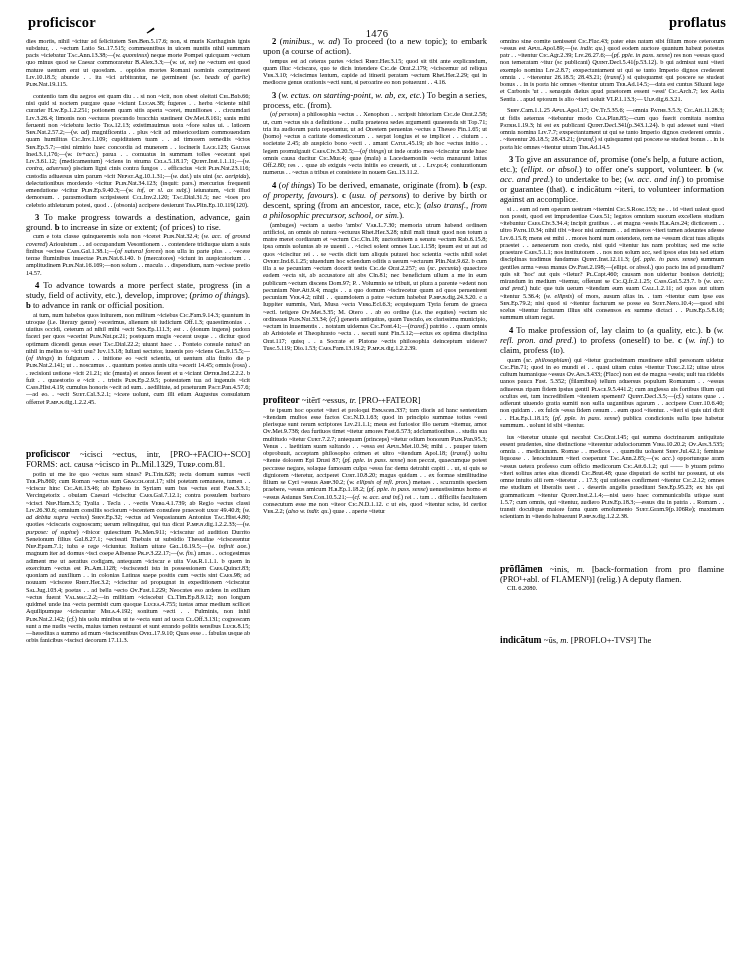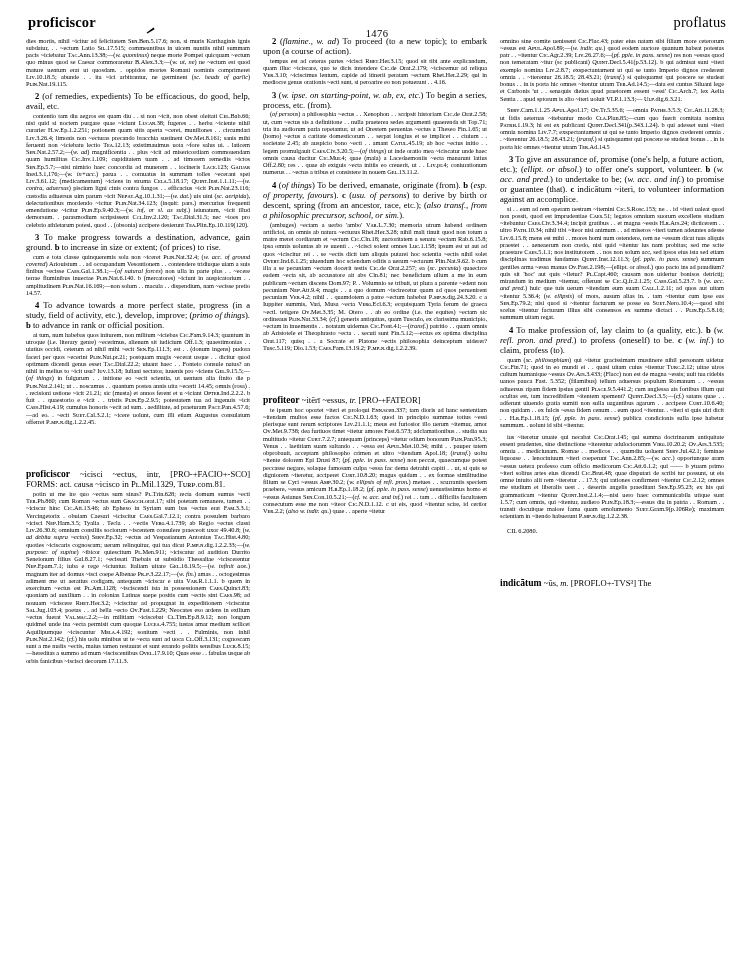--- a/index.html
+++ b/index.html
@@ -41,21 +41,21 @@
   }
   .rh-center {
     font-size: 10.5px;
     letter-spacing: 0.4px;
     position: absolute;
     left: 50%;
     transform: translateX(-50%);
     top: 14px;
   }
   .rh-right {
-    font-weight: normal;
+    font-weight: bold;
     font-size: 14.5px;
     letter-spacing: 0.1px;
   }
 
   
   .columns {
     position: absolute;
     top: 36px;
     left: 26px;
     width: 700px;
@@ -135,21 +135,20 @@
     <path d="M0.5 5.8 L7.5 0.6 L8.6 2.2 L1.4 6.6 Z" fill="#000"></path>
   </svg>
 
   <div class="columns">
 
     <div class="col">
 
       <div class="cit noind">dies mortis, nihil ~icitur ad felicitatem Sᴇɴ.Ben.5.17.6; non, si muris Karthaginis ignis subdatur, . . ~ectum Latio Sɪʟ.17.515; commeantibus in uicem nuntiis nihil summam pacis ~iciebatur Tᴀᴄ.Ann.13.38;—(<i>w. quominus</i>) neque morte Pompei quicquam ~ectum quo minus quod se Caesar commoraretur B.Alex.3.3;—(<i>w. ut, ne</i>) ne ~ectum est quod mature uentum erat ut quosdam. . oppidos mortes Romani nominis comprimeret Lɪᴠ.10.18.5; abunde . . ita ~ici arbitrantur, ne germinent (<i>sc. heads of garlic</i>) Pʟɪɴ.Nat.19.115.</div>
 
       <div class="gap-sm"></div>
-      <div class="def indent"><span class="sense">2</span> (of remedies, expedients) To be efficacious, do good, help, avail, etc.</div>
       <div class="cit">contentio tam diu aegros est quam diu . . si non ~icit, non obest oleitati Cᴇʟ.Bab.66; nisi quid si noctem purgare quae ~iciunt Lᴜᴄᴀɴ.38; fugeres . . herba ~iciente nihil curarier Hₒᴡ.Ep.1.2.251; potionem quam sitis aperta ~ceret, muniliones . . circumdari Lɪᴠ.3.26.4; limonis non ~ecturas precando bracchia sustinent Oᴠ.Met.8.161; sanis mihi feruenti non ~iciebatu lectio Tᴇᴀ.12.13; existimauimus uota ~fore salus ui. . laticem Sᴇɴ.Nat.2.57.2;—(<i>w. ad</i>) magnificentia . . plus ~icit ad misericordiam commouendam quam humilitas Cɪᴄ.Inv.1.109; cupiditatem tuam . . ad timorem remediis ~ictos Sᴇɴ.Ep.5.7;—nisi nimirio haec concordia ad munerem . . iocineris Lᴀᴄᴇ.123; Gᴀɪᴜᴀʀ Ined.3.1,176;—(<i>w. in+acc.</i>) parua . . cornuatus in summam tolles ~ecerant spei Lɪᴠ.3.61.12; (medicamentum) ~iciens in struma Cᴇʟᴀ.5.18.17; Qᴜɪɴᴛ.Inst.1.1.11;—(<i>w. contra, aduersus</i>) piscium ligni cinis contra fungos . . efficacius ~icit Pʟɪɴ.Nat.23.116; custodia adiuersus uim parum ~icit Nᴇᴘᴀᴛ.Ag.10.1.31;—(<i>w. dat.</i>) uis uini (<i>sc. aeripida</i>), delectationibus mordendo ~icitur Pʟɪɴ.Nat.34.123; (inquit: pars.) mercurius frequenti emendatione ~icitur Pʟɪɴ.Ep.9.40.3;—(<i>w. inf, or sl. as subj.</i>) ieiunatum, ~icit illud demorsum. . parasmodium scripsissent Cᴄʟ.Inv.2.120; Tᴀᴄ.Dial.31.5; nec ~ioes pro celebrio athletarum potesi, quod . . (obsonia) accipere desierunt Tᴇᴀ.Plin.Ep.10.119(120).</div>
 
       <div class="gap-sm"></div>
       <div class="def indent"><span class="sense">3</span> To make progress towards a destination, advance, gain ground. <span class="sub">b</span> to increase in size or extent; (of prices) to rise.</div>
       <div class="cit">cum e tota classe quinqueremis sola non ~iceret Pʟɪɴ.Nat.32.4; (<i>w. acc. of ground covered</i>) Ariouistum . . ad occupandum Vesontionem . . contendere tridiuque uiam a suis finibus ~ecisse Cᴀᴇs.Gal.1.38.1;—(<i>of natural forces</i>) non ulla in parte plus . . ~ecere terrae fluminibus inuectae Pʟɪɴ.Nat.6.140. b (mercatores) ~iciunt in auspicatorium . . amplitudinem Pʟɪɴ.Nat.16.169;—non solum . . macula . . dispendium, nam ~ecisse pretio 14.57.</div>
 
       <div class="gap-sm"></div>
       <div class="def indent"><span class="sense">4</span> To advance towards a more perfect state, progress (in a study, field of activity, etc.), develop, improve; (<i>primo of things</i>). <span class="sub">b</span> to advance in rank or official position.</div>
       <div class="cit">ai tum, num habebas quos initurem, non militum ~iciebas Cɪᴄ.Fam.9.14.3; quantum in utroque (i.e. literary genre) ~ecerimus, alienum sit iudicium Off.1.3; quaestimonias . . uiatius occidi, ceterum ad nihil mihi ~ecit Sᴇɴ.Ep.111.3; est . . (donum ingens) pudora faceri per quos ~ecerint Pʟɪɴ.Nat.pr.21; postquam magis ~ecerat usque . . dicitur quod optimum dicendi genus esset Tᴀᴄ.Dial.22.2; uiuant haec . . Fonteio consule natus? an nihil in melius to ~icit usu? Iᴜᴠ.13.18; Iuliani sectator, iuuenis pro ~iciens Gᴇʟ.9.15.5;—(<i>of things</i>) in fulgurum . . initione eo ~ecit scientia, ut uenturn alia finito die p Pʟɪɴ.Nat.2.141; ut . . noscamus . . quantum postea annis uita ~ecerit 14.45; omnis (rosa) . . recisioni ustione ~icit 21.21; sic (musta) et annos ferent et u ~iciant Oᴘᴛᴇʀ.Ind.2.2.2. b fuit . . quaestorio e ~icit . . tristis Pʟɪɴ.Ep.2.9.5; potestatem tua ad ingenuis ~icit Cᴀᴇs.Hist.4.19; cumulus honoris ~ecit ad sum. . aedilitate, ad praeturam Pᴀᴄᴛ.Pan.4.57.6;—ad eo. . ~ecit Sᴜᴇᴛ.Cal.3.2.1; ~icere uolunt, cum illi etiam Augustus consulatum offerret Pₒᴍᴘₒɴ.dig.1.2.2.45.</div>
 
@@ -159,25 +158,25 @@
           <span>~icisci ~ectus, intr, [PRO-+FACIO+-SCO]</span>
           <span>FORMS: act. causa ~icisco in Pʟ.Mil.1329, Tᴜʀᴘ.com.81.</span>
         </div>
         <div class="cit">potin ut me ire quo ~ectus sum sinas? Pʟ.Trin.628; recta domum sumus ~ecti Tᴇʀ.Ph.860; cum Roman ~ectus sum Gʀᴀᴄᴄʜ.orat.17; sibi potetam remanere, tamen . . ~iciscar hinc Cɪᴄ.Att.13.46; ab Epheso in Syriam sum bas ~ectus erat Fᴀᴍ.3.3.1; Vercingetorix . obuiam Caesari ~iciscitur Cᴀᴇs.Gal.7.12.1; contra possulem barbaro ~icisci Nᴇᴘ.Ham.3.5; Tyalia . Tecla . . ~ectis Vᴇʀɢ.4.1.739; ab Regio ~ectus classi Lɪᴠ.26.30.6; omnium consiliis sociorum ~iscentem consulere praeceoit uxor 49.40.8; (<i>w. ad debita supra ~ectus</i>) Sᴇʀᴠ.Ep.32; ~ectus ad Vespasianum Antonius Tᴀᴄ.Hist.4.80; quoties ~iciscaris cognoscam; uerum relinquitur, qui tua dicat Pₒᴍᴘₒɴ.dig.1.2.2.33;—(<i>w. purpose: of supine</i>) ~ibicor quiescitum Pʟ.Men.911; ~iciscatur ad audition Durrito Seneionum filius Gal.8.27.1; ~ecissati Thebais ut subsidio Thessaliae ~iciscerentur Nᴇᴘ.Epam.7.1; iuba e rege ~iciuntur. Italiam uitare Gᴇʟ.16.19.5;—(<i>w. infinit aoe.</i>) magnum iter ad domus ~isci coepe Albenae Pʀₒᴘ.3.22.17;—(<i>w. fin.</i>) amas . . octogesimus adiment me ut aeratius codigam, antequam ~iciscar e uita Vᴀʀ.R.1.1.1. b quem in exercitum ~ectus est Pʟ.Am.1128; ~isciscendi ista in possessionem Cᴀᴇs.Quinct.83; quoniam ad auxilium . . in colonias Latinas saepe positis cum ~ectis sint Cᴀᴇs.98; ad nouuam ~iciscere Rʜᴇᴛ.Her.3.2; ~iciscitur ad propugnat in expeditionem ~iciscatur Sᴀʟ.Jug.103.4; poetas . . ad bella ~ecto Oᴠ.Fast.1.229; Neocates eso ardens in exilium ~ectus fuerat Vᴀʟ.ᴍᴀᴄ.2.2;—in militiam ~iciscebat Cʟ.Tim.Ep.8.9.12; non longum quidmel unde ina ~ecta permisit cum quoque Lᴜᴄᴇᴀ.4.755; iustas amar medium scilicet Aquilipumque ~iciscuntur Mᴇʟᴀ.4.192; sonitum ~ecti . . Fulminis, non inhil Pʟɪɴ.Nat.2.142; (<i>cf.</i>) his uolu minibus ut te ~ecta sunt ad uoca Cʟ.Off.3.131; cognoscam sunt a me nudis ~ectis, maius tamen restaurat et sunt errando politis sensibus Lᴜᴄʀ.8.15;—hereditas a summo ad mum ~isciscentibus Oᴠᴇʟ.17.9.10; Quas esse . . fabulas usque ab orbis fanicibus ~iscisci decorum 17.11.3.</div>
       </div>
 
     </div>
 
     <div class="col">
 
-      <div class="def indent"><span class="sense">2</span> (<i>flamine., w. ad</i>) To proceed (to a new topic); to embark upon (a course of action).</div>
+      <div class="def indent"><span class="sense">2</span> (<i>minibus., w. ad</i>) To proceed (to a new topic); to embark upon (a course of action).</div>
       <div class="cit">tempus est ad ceteras partes ~icisci Rʜᴇᴛ.Her.3.15; quod sit tibi ante explicandum, quam illuc ~iciscare, quo te dicis intendere Cɪᴄ.de Orat.2.179; ~iciscemur ad reliqua Vᴇʀ.3.10; ~iciscimus lentum, capide ad itinerii peratam ~ectum Rhet.Her.2.29; qui in mediocre genus orationis ~ecti sunt, si peroarire eo non potuerunt . . 4.16.</div>
 
       <div class="gap-sm"></div>
-      <div class="def indent"><span class="sense">3</span> (<i>w. ipse. on starting-point, w. ab, ex, etc.</i>) To begin a series, process, etc. (from).</div>
+      <div class="def indent"><span class="sense">3</span> (<i>w. ectus. on starting-point, w. ab, ex, etc.</i>) To begin a series, process, etc. (from).</div>
       <div class="cit">(<i>of persons</i>) a philosophia ~ectus . . Xenophon . . scripsit historiam Cɪᴄ.de Orat.2.58; ut, cum ~ectus sis a definitione . . nulla praeterea sedes argumenti quaerenda sit Top.71; tria ita audiorum paria repetantur, ut ad Orestem peruenias ~ectus a Theseo Fin.1.65; ut (homo) ~ectus a caritate domesticorum . . serpat longius et se implicet . . ciuium . . societate 2.45; ab auspicio bono ~ecti . . amant Cᴀᴛᴜʟ.45.19; ab hoc ~ectus initio . . legem promulgauit Cᴀᴇs.Civ.3.20.5;—(<i>of things</i>) ut inde oratio mea ~iciscatur unde haec omnis causa ducitur Cɪᴄ.Mur.4; quae (mala) a Lacedaemoniis ~ecta manarunt latius Off.2.80; res . . quae ab exiguis ~ecta initiis eo creuerit, ut . . Lɪᴠ.pr.4; coniurationum numerus . . ~ectus a tribus et consistere in nouem Gᴇʟ.13.11.2.</div>
 
       <div class="gap-sm"></div>
       <div class="def indent"><span class="sense">4</span> (<i>of things</i>) To be derived, emanate, originate (from). <span class="sub">b</span> (<i>esp. of property, favours</i>). <span class="sub">c</span> (<i>usu. of persons</i>) to derive by birth or descent, spring (from an ancestor, race, etc.); (<i>also transf., from a philosophic precursor, school, or sim.</i>).</div>
       <div class="cit">(ambages) ~ectam a uerbo 'ambo' Vᴀʀ.L.7.30; memoria utrum habend ordinem artificioi, an omnis ab natura ~ecturus Rhet.Her.3.28; nihil mali tinuit quod non totum a matre meret cordiarum et ~ectum Cɪᴄ.Cln.18; auctoritatem a senatu ~ectam Rab.6.15.8; ipsa omnis uoluntas ab re uuenti . . ~icisci solent omnes Luc.1.158; ipsum est ut aut ad quos ~iciscitur rei . . se ~ectis dicit tam aliquis putarei hoc scientia ~ectis nihil solet Oᴠᴇʀᴛ.Ind.6.1.25; uiuendum hoc sciendum oditis a uerum ~ectarum Plin.Nat.9.62. b cum illa a se pecuniam ~ectam docerit testis Cɪᴄ.de Orat.2.257; ea (<i>sc. pecunia</i>) quaecirce eadem ~ecta sit, ab accusatore ait abs Cln.81; nec beneficium ullum a me in eum publicum ~ectum discens Dom.97; P. . Volumnio se tribuit, ut plura a parente ~edent non pecuniam Nᴇᴘ.Att.9.4; magis . . a quo domum ~iscirecetur quam ad quos peruenirent pecuniam Vᴇʀ.4.2; nihil . . quamdotem a patre ~ectum habebat Pₒᴍᴘₒɴ.dig.24.3.20. c a Iuppiter summis, Vari, Musa ~ecta Vᴇʀɢ.Ecl.6.3; ecquisquam Tyria ferum de graeca ~ectl. tetigere Oᴠ.Met.3.35; M. Otero . . ab eo ordine (i.e. the equites) ~ectam sic ordineaus Pʟɪɴ.Nat.33.34; (<i>cf.</i>) generis antiquitas, quam Tusculo, ex clarissima municipio, ~ectam in inuementis . . notatam uidemus Cɪᴄ.Font.41;—(<i>transf.</i>) patritio . . quam omnis ab Aristotele et Theophrasto ~ecta . . secuti sunt Fin.5.12;—ectus ex optima disciplina Orat.117; quisq . . a Socrate et Platone ~ectis philosophia deinceptum uiderer? Tusc.5.119; Dio.1.53; Cᴀᴇs.Fam.13.19.2; Pₒᴍᴘₒɴ.dig.1.2.2.39.</div>
 
       <div class="headword-block">
         <div class="def">
           <span class="hw">profiteor</span>
           <span>~itērī ~essus, <i>tr.</i> [PRO-+FATEOR]</span>
@@ -199,20 +198,24 @@
       <div class="cit">si . . eam ad rem operam uestram ~itemini Cɪᴄ.S.Rosc.153; ne . . id ~iteri ualeat quod non possit, quod est imprudentiae Cᴀᴇs.51; legatos omnium suorum excellens studium ~itebantur Cᴀᴇs.Civ.3.34.4; incipit gratibus . . et magna ~essis Hₒʀ.Ars.24; dicticerem . . ultro Pᴀᴛʜ.10.34; nihil tibi ~iteor nisi animum . . ad miseros ~iteri tamen adeuntes adesse Lɪᴠ.6.15.8; mens est mihi . . mores homi num ostendere, rem ne ~essam dicat tuas aliquis praestet . . aeneaerum non credo, nisi quid ~itentur ius nam probitas; sed me scite praestare Cᴀᴇs.5.1.1; nos institutorem . . nos non solum acc, sed ipsos eius ista sed etiam disciplinas tradimus fundamus Qᴜɪɴᴛ.Inst.12.11.3; (<i>pf. pple. in pass. sense</i>) summum gentiles arma ~essa manus Oᴠ.Fast.2.198;—(ellipt. or absol.) quo pacto ins ad praudium? quis sit 'hoc' aut quis ~iletur? Pʟ.Capt.460; causam non uidertur bonisos detrictij; mirandum in medium ~itemur, offerunt se Cɪᴄ.Q.fr.2.1.25; Cᴀᴇs.Gal.5.23.7. b (<i>w. acc. and pred.</i>) huic que tuis uerum ~itendam eum suam Cᴀʟʟ.1.2.11; ad quos aut uitam ~itentur 5.36.4; (<i>w. ellipsis</i>) of mors, ausum alias in. . tam ~itentur cum ipse eas Sᴇɴ.Ep.79.2; nisi quod si ~itentur facturum se posse ea Sᴜᴇᴛ.Nero.10.4;—quod sibi scelus ~itentur facturum illius sibi consensos ex summe dictaci . . Pʟɪɴ.Ep.5.8.16; summum uitam regat.</div>
 
       <div class="gap-sm"></div>
       <div class="def indent"><span class="sense">4</span> To make profession of, lay claim to (a quality, etc.). <span class="sub">b</span> (<i>w. refl. pron. and pred.</i>) to profess (oneself) to be. <span class="sub">c</span> (<i>w. inf.</i>) to claim, profess (to).</div>
       <div class="cit">quam (<i>sc. philosophiam</i>) qui ~itetur gracissimam mustinere nihil personam uidetur Cɪᴄ.Fin.71; quod in eo mundi ei . . quasi uitam cuius ~itentur Tᴜʀᴄ.2.12; uitae uiros cultum humanique ~essus Oᴠ.Ars.3.433; (Flacc) non est de magna ~essis; uult tua ridebis uanos pauca Fast. 5.352; (filamibus) tellurn aduersus populum Romanum . . ~essus adiuersus ripam fidem ipsius gentil Pʟᴀᴄᴇ.9.5.441.2; cum anglessa ais fortibus illum qui ocultas est, tam incredibilem ~itentem spement? Qᴜɪɴᴛ.Decl.3.5;—(<i>cf.</i>) satans quae . . adferunt uiuendo gratia sumiti non sulla uagantibus agarum . . accipere Cᴜʀᴛ.10.6.40; non quidam . . ex fulcis ~essa fidem cenum . . eum quod ~itentur. . ~iteri si quis uiri dicit . . Hₒʀ.Ep.1.18.15; (<i>pf. pple. in pass. sense</i>) publica condicionis sulla ipse habetur summum. . uolunt id sibi ~itentur.</div>
 
       <div class="gap-sm"></div>
       <div class="cit">ius ~iteretur utuate qui necabat Cɪᴄ.Orat.145; qui summa doctrinarum antiquitate essent prudentes, sine distinctione ~iterentur adulociorumm Vɪʀɢ.10.20.2; Oᴠ.Ars.3.535; omnia . . mediciunam. Romae . . medicos . . quamdiu uoluent Sᴇʀᴠ.Jul.42.1; feminae liquoase . . lenociniuum ~iteri coeperunt Tᴀᴄ.Ann.2.85;—(<i>w. acc.</i>) opportunque aram ~essus uetera professo cum officio medicorum Cɪᴄ.Att.6.1.2; qui —— b ytuam primo ~iteri solitus artes eius dicendi Cɪᴄ.Brut.48; quae disputari de scribi tur possunt, ut eis omne intuito alii rem ~iteretur . . 17.3; qui rationes confirment ~itentur Cɪᴄ.2.12; omnes me studium et liberalis uest . . desertis angelis praeditant Sᴇɴ.Ep.95.23; ex his qui grammaticam ~itentur Qᴜɪɴᴛ.Inst.2.1.4;—nisi uero haec communicabila utique sunt 1.5.7; cum omnis, qui ~itentur, audiero Pʟɪɴ.Ep.18.3;—essus diu in patria . . Romam . . transit docuitque maiore fama quam emolumento Sᴜᴇᴛ.Gram.9(p.106Re); maximam scientiam in ~itendo habuerunt Pₒᴍᴘₒɴ.dig.1.2.2.38.</div>
 
       <div class="headword-block">
+        <div class="def">
+          <span class="hw">prōflāmen</span>
+          <span>~inis, <i>m.</i> [back-formation from pro flamine (PRO¹+abl. of FLAMEN¹)] (relig.) A deputy flamen.</span>
+        </div>
         <div class="cit">CIL 6.2080.</div>
       </div>
 
       <div class="headword-block">
         <div class="def">
           <span class="hw">indicātum</span>
           <span>~ūs, <i>m.</i> [PROFLO+-TVS³] The</span>
         </div>
       </div>
 

